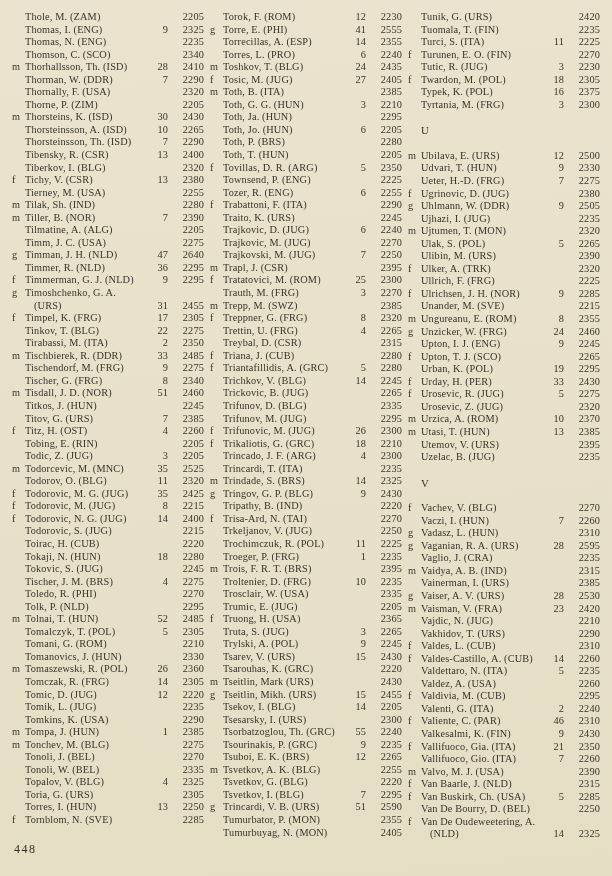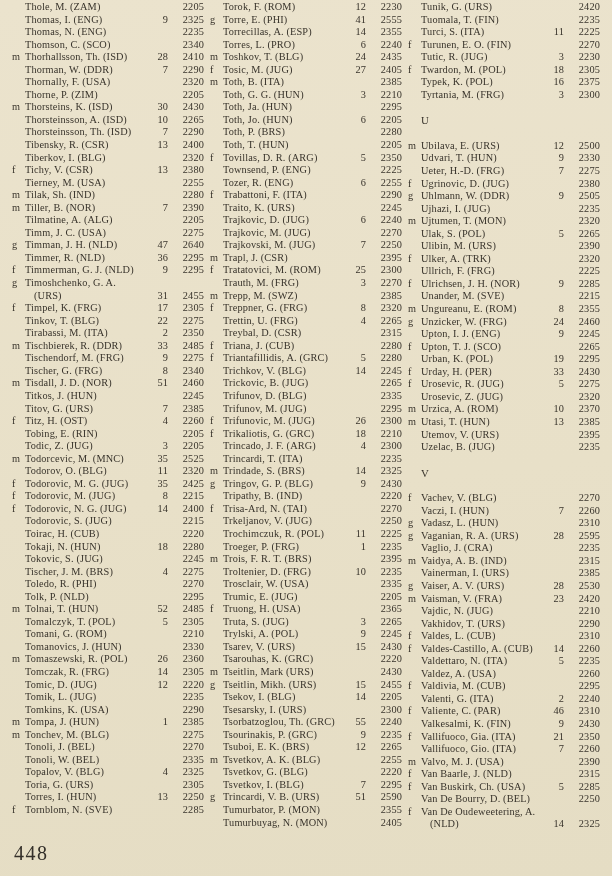--- a/index.html
+++ b/index.html
@@ -12,21 +12,21 @@
     background: linear-gradient(175deg, #ebe3cd 0%, #e8e0c8 55%, #e5ddc4 100%);
     font-family: "Liberation Serif", "DejaVu Serif", serif;
     color: #38332b;
     overflow: hidden;
   }
   .page {
     position: relative;
     width: 612px;
     height: 876px;
     box-sizing: border-box;
-    padding: 1px 4px 0 12px;
+    padding: 11px 4px 0 12px;
   }
   #cols {
     display: flex;
   }
   .col {
     width: 198px;
     flex: none;
     box-sizing: border-box;
     padding-right: 6px;
   }
@@ -66,21 +66,21 @@
     line-height: 12.7px;
     font-size: 10.8px;
     padding-left: 13px;
     margin: 13px 0;
     letter-spacing: 0.3px;
   }
   .pagenum {
     position: absolute;
     left: 14px;
     top: 842px;
-    font-size: 20px;
+    font-size: 12px;
     letter-spacing: 1.5px;
     color: #34302a;
     text-align: center;
   }
 </style>
 </head>
 <body>
 
 <div class="page">
   <div id="cols">

